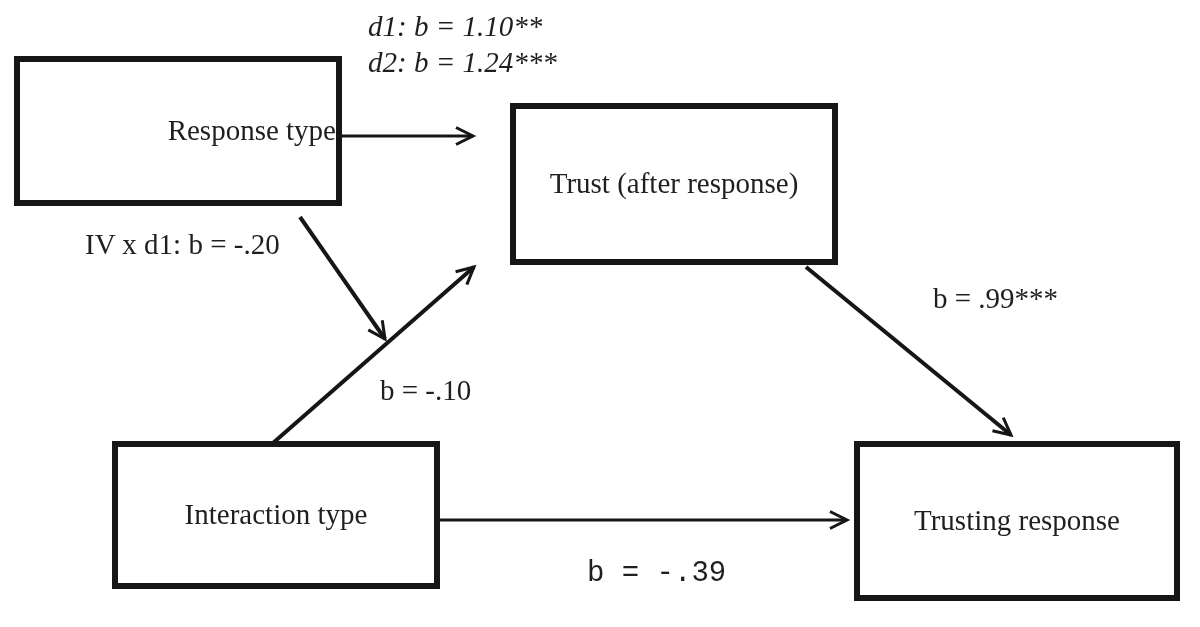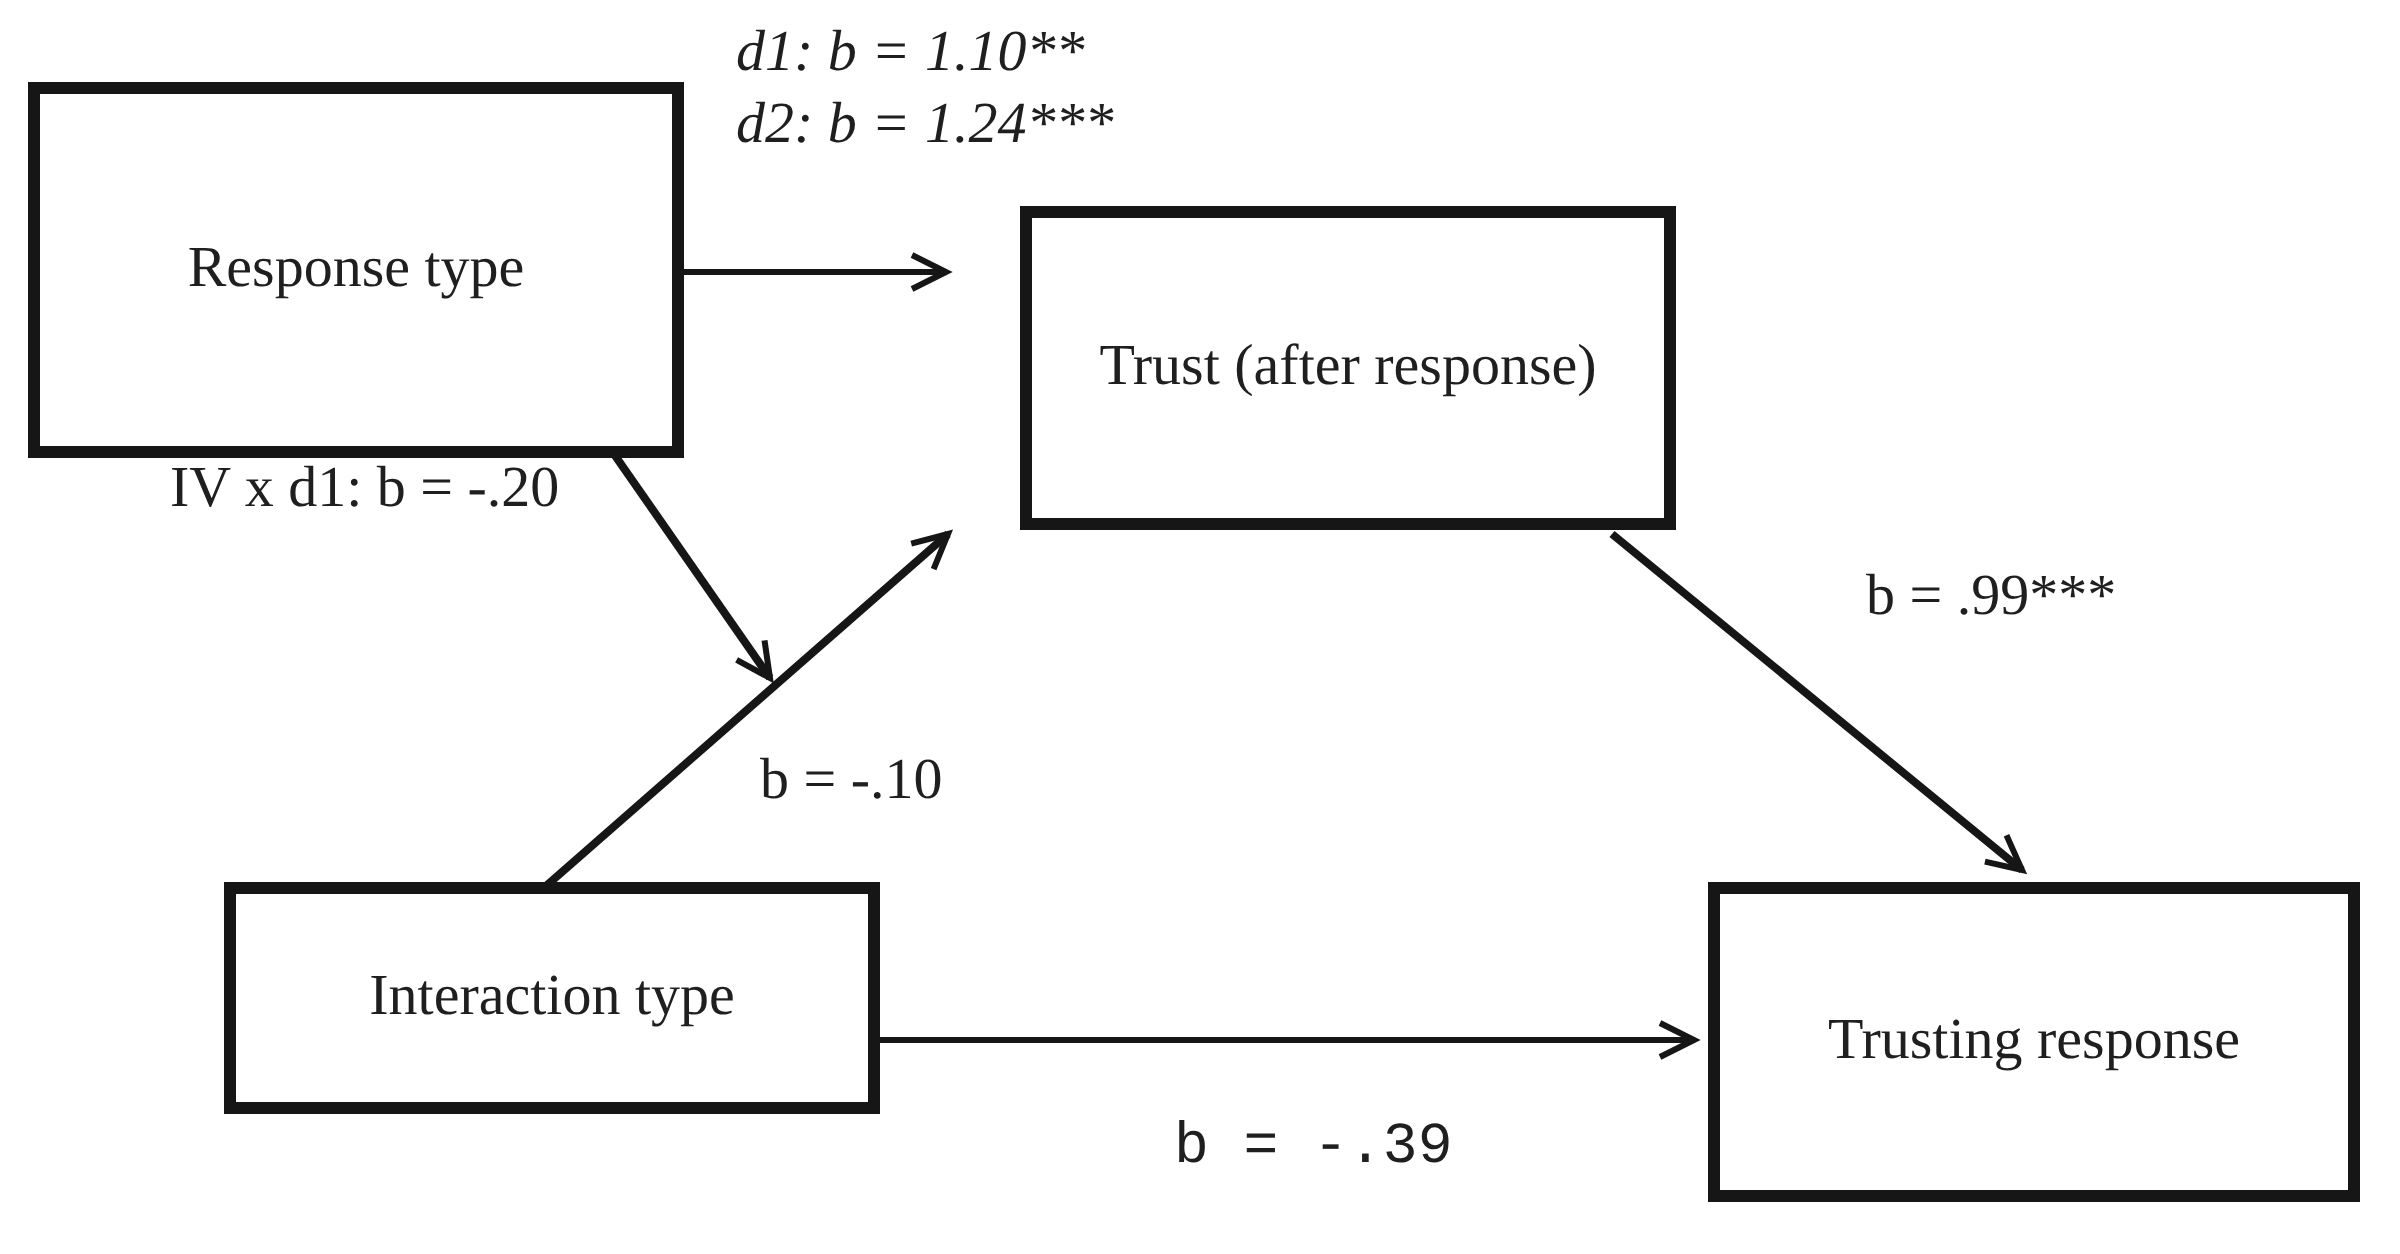--- a/index.html
+++ b/index.html
@@ -29,23 +29,23 @@
     border: 6px solid #161616;
     background: #ffffff;
     display: flex;
     align-items: center;
     justify-content: center;
     font-size: 29px;
     line-height: 1.1;
     text-align: center;
     color: #1f1f1f;
   }
-  .node-response  { left: 14px;  top: 41px;  width: 328px; height: 188px; }
+  .node-response  { left: 14px;  top: 56px;  width: 328px; height: 150px; justify-content: flex-end; }
   .node-trust     { left: 478px; top: 103px; width: 328px; height: 162px; margin-left: 32px; }
-  .node-interact  { left: 112px; top: 441px; width: 328px; height: 116px; }
+  .node-interact  { left: 112px; top: 441px; width: 328px; height: 148px; }
   .node-behavior  { left: 854px; top: 441px; width: 326px; height: 160px; }
 
   .plabel {
     position: absolute;
     font-size: 29px;
     line-height: 36px;
     white-space: nowrap;
     color: #1f1f1f;
   }
   .plabel-a   { left: 368px; top: 8px; font-style: italic; }

